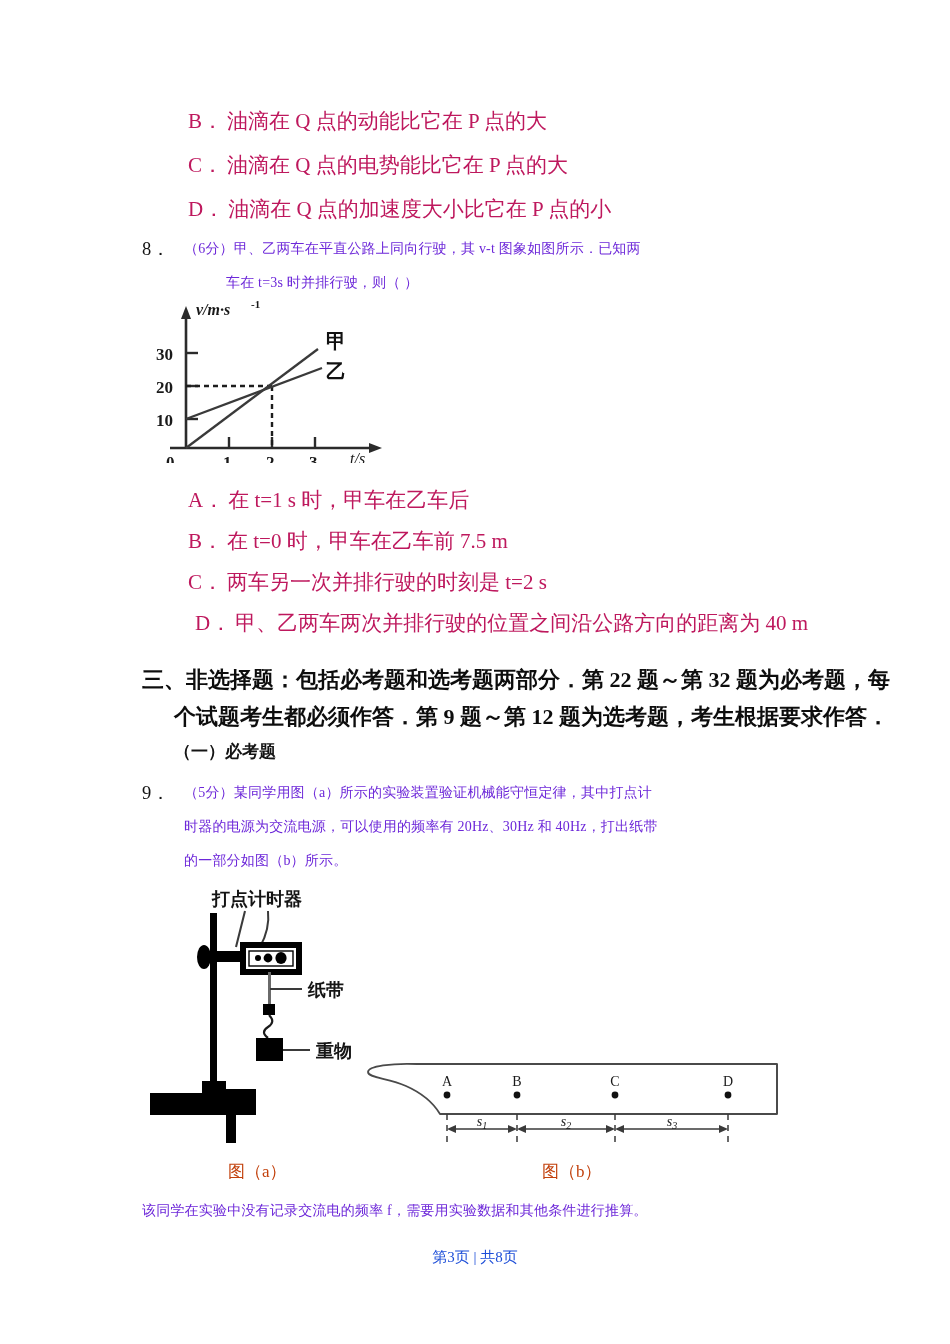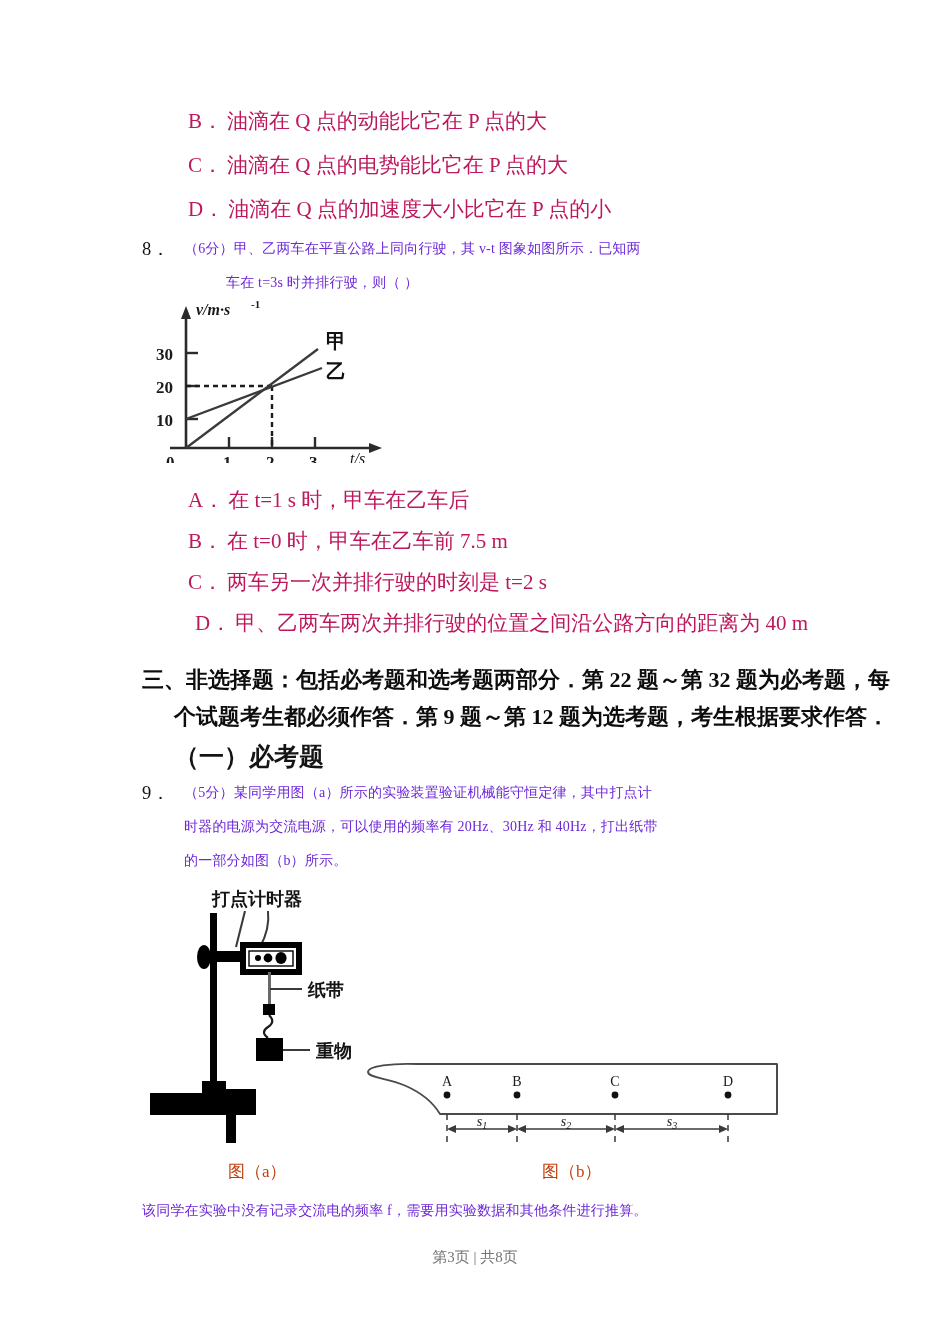--- a/index.html
+++ b/index.html
@@ -50,32 +50,32 @@
     position: absolute;
     font-size: 22px;
     font-weight: bold;
     line-height: 30px;
     white-space: nowrap;
     color: #0d0d0d;
   }
 
   .subhead {
     position: absolute;
-    font-size: 25px;
+    font-size: 17px;
     font-weight: bold;
     white-space: nowrap;
     font-family: Liberation Serif, serif;
   }
 
   .footer {
     position: absolute;
     width: 950px;
     text-align: center;
     font-size: 15px;
-    color: #737373;
+    color: #1d4ed8;
     left: 0;
   }
 
   
   .vt-graph {
     position: absolute;
     left: 150px;
     top: 298px;
     width: 260px;
     height: 165px;

